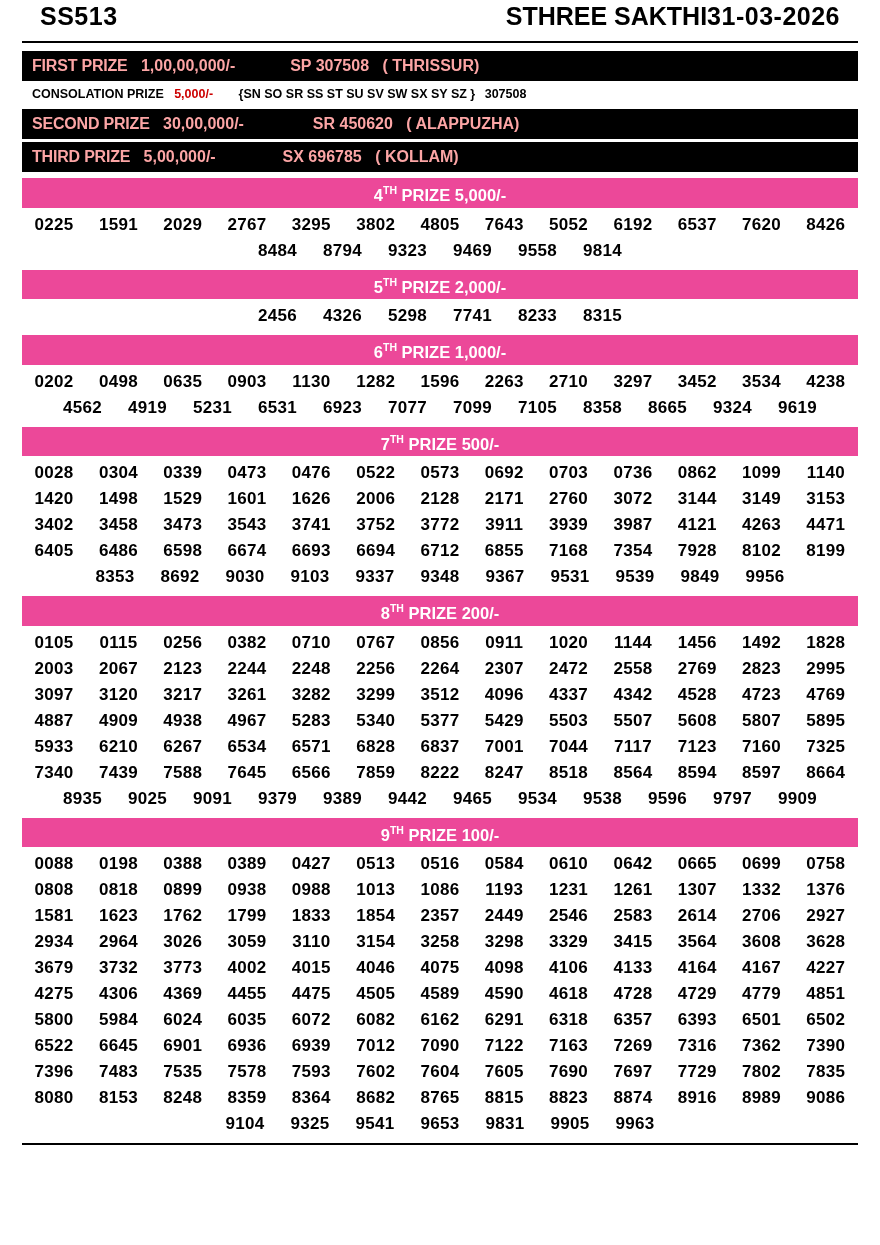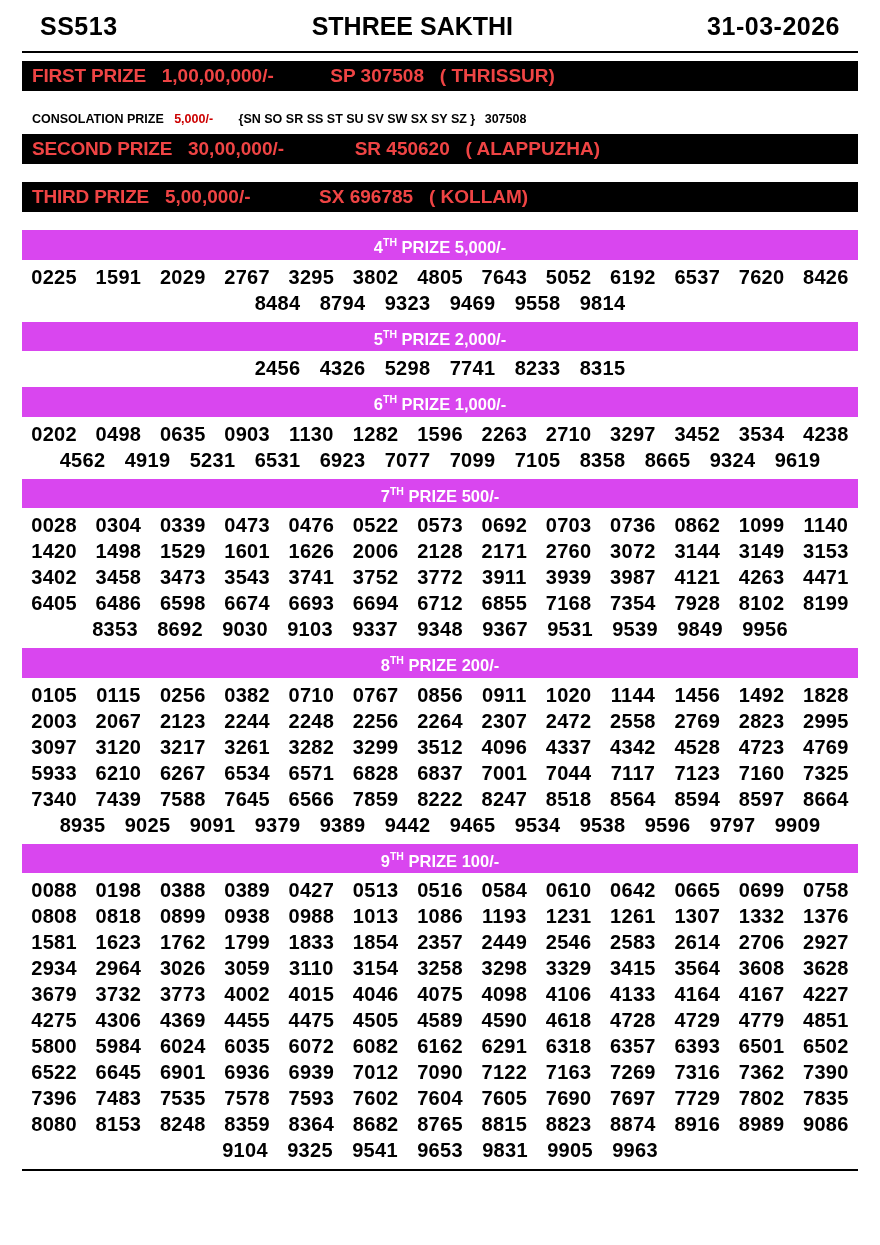--- a/index.html
+++ b/index.html
@@ -19,49 +19,49 @@
     height: 1245px;
     position: relative;
     box-sizing: border-box;
     padding: 0 22px;
   }
   
   .header {
     display: flex;
     align-items: baseline;
     justify-content: space-between;
-    padding: 12px 18px 10px 18px;
+    padding: 2px 18px 10px 18px;
     font-weight: bold;
     font-size: 25px;
     letter-spacing: 0.5px;
   }
   .header .series { flex: 0 0 auto; }
-  .header .title  { flex: 1 1 auto; text-align: center; letter-spacing: 0px;}
+  .header .title  { flex: 1 1 auto; text-align: right; letter-spacing: 0px;}
   .header .date   { flex: 0 0 auto; }
 
   .rule {
     border: 0;
     border-top: 2px solid #000;
     margin: 0 0 8px 0;
   }
   .bottom-rule {
     border: 0;
     border-top: 2px solid #000;
     margin: 6px 0 0 0;
   }
 
   
   .bar {
     background: #000000;
-    color: #ef4444;
+    color: #fca5a5;
     font-weight: bold;
-    font-size: 19px;
+    font-size: 16px;
     line-height: 26px;
     padding: 2px 10px;
-    margin-bottom: 18px;
+    margin-bottom: 3px;
     white-space: nowrap;
   }
   .bar .lbl { letter-spacing: -0.2px; }
   .bar .num { display: inline-block; }
   .bar .gap-a { display: inline-block; width: 46px; }
   .bar .gap-b { display: inline-block; width: 60px; }
   .bar .gap-c { display: inline-block; width: 58px; }
 
   .consolation {
     font-size: 12.5px;
@@ -70,32 +70,32 @@
     padding: 2px 10px 4px 10px;
     margin-bottom: 3px;
     white-space: nowrap;
   }
   .consolation .amt { color: #cc0000; }
   .consolation .series-set { margin-left: 22px; }
   .consolation .cnum { margin-left: 6px; }
 
   
   .sec-head {
-    background: #d946ef;
+    background: #ec4899;
     color: #ffffff;
     font-weight: bold;
     font-size: 16.5px;
     line-height: 25px;
     text-align: center;
     margin: 6px 0 4px 0;
   }
   .sec-head sup { font-size: 10.5px; vertical-align: super; }
 
   
-  .rows { font-size: 20px; font-weight: bold; }
+  .rows { font-size: 17px; font-weight: bold; }
   .nrow {
     display: flex;
     justify-content: center;
     line-height: 26px;
     white-space: nowrap;
   }
   .nrow .cell {
     width: 65px;
     text-align: center;
     letter-spacing: 0.3px;
@@ -339,20 +339,35 @@
           <span class="cell">3299</span>
           <span class="cell">3512</span>
           <span class="cell">4096</span>
           <span class="cell">4337</span>
           <span class="cell">4342</span>
           <span class="cell">4528</span>
           <span class="cell">4723</span>
           <span class="cell">4769</span>
         </div>
         <div class="nrow">
+          <span class="cell">4887</span>
+          <span class="cell">4909</span>
+          <span class="cell">4938</span>
+          <span class="cell">4967</span>
+          <span class="cell">5283</span>
+          <span class="cell">5340</span>
+          <span class="cell">5377</span>
+          <span class="cell">5429</span>
+          <span class="cell">5503</span>
+          <span class="cell">5507</span>
+          <span class="cell">5608</span>
+          <span class="cell">5807</span>
+          <span class="cell">5895</span>
+        </div>
+        <div class="nrow">
           <span class="cell">5933</span>
           <span class="cell">6210</span>
           <span class="cell">6267</span>
           <span class="cell">6534</span>
           <span class="cell">6571</span>
           <span class="cell">6828</span>
           <span class="cell">6837</span>
           <span class="cell">7001</span>
           <span class="cell">7044</span>
           <span class="cell">7117</span>

